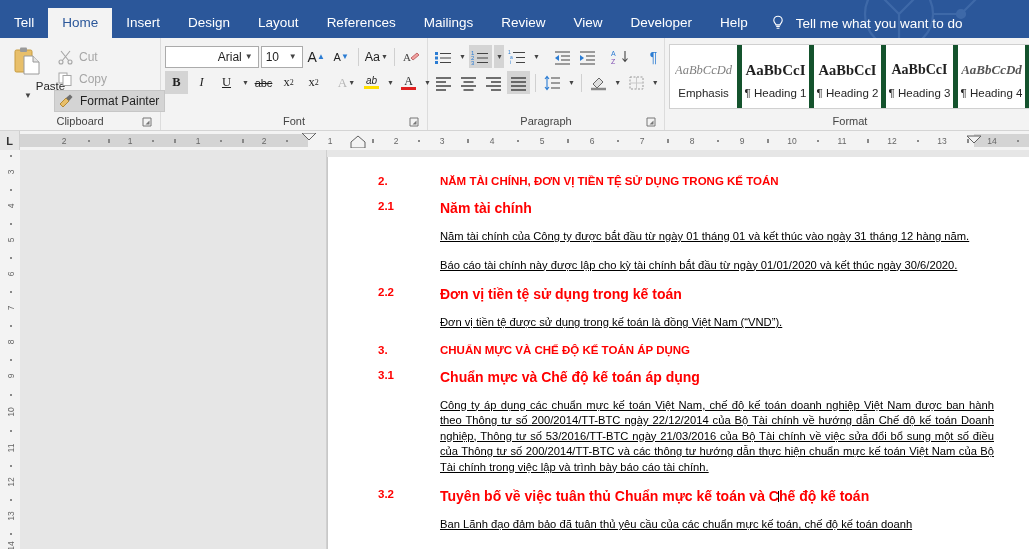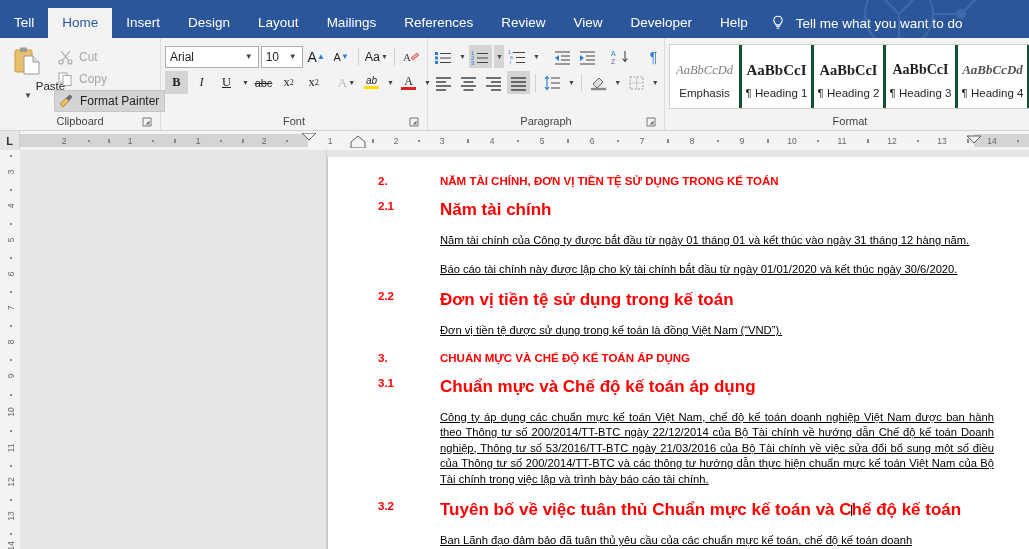--- a/index.html
+++ b/index.html
@@ -114,21 +114,21 @@
   .combo {
     height: 22px;
     border: 1px solid #ababab;
     background: #fff;
     display: flex; align-items: center;
     font-size: 12px; color: #1f1f1f;
     padding: 0 2px 0 4px;
   }
   .combo .val { flex: 1; overflow: hidden; white-space: nowrap; }
   .combo .cv { font-size: 8px; color: #444; padding: 0 3px;}
-  .c-fontname { width: 101px; }
+  .c-fontname { width: 101px; text-align: right; }
   .c-fontsize { width: 45px; }
   .rbtn {
     height: 23px; min-width: 23px;
     display: flex; align-items: center; justify-content: center;
     font-size: 12.5px; color: #1f1f1f;
     cursor: default; padding: 0 2px;
   }
   .rbtn.on { background: #d4d4d4; }
   .rbtn.dis { color: #b5b5b5; }
   .sep { width: 1px; height: 18px; background: #d0d0d0; margin: 0 3px; }
@@ -146,21 +146,21 @@
     background: #fff;
     height: 65px;
     margin-top: 1px;
     overflow: hidden;
   }
   .style-item {
     width: 72px;
     display: flex; flex-direction: column;
     align-items: center; justify-content: center;
     cursor: default;
-    border-right: 3px solid #14532d;
+    border-right: 5px solid #14532d;
   }
   .style-prev {
     font-family: "Liberation Serif", serif;
     font-size: 14px;
     color: #1f1f1f;
     height: 30px; line-height: 30px;
     white-space: nowrap; overflow: hidden;
   }
   .style-name {
     font-size: 11.5px; color: #262626;
@@ -211,21 +211,21 @@
 
   .p-head {
     display: flex;
     color: #ff0000;
     font-family: "Liberation Sans", sans-serif;
     font-weight: bold;
     margin-bottom: 13px;
   }
   .p-num { width: 62px; flex: none; font-size: 11.5px; }
   .p-h1 .p-txt { font-size: 11.5px; text-transform: uppercase; }
-  .p-h2 .p-txt { font-size: 17px; }
+  .p-h2 .p-txt { font-size: 14px; }
   .p-body {
     margin-left: 62px;
     margin-bottom: 13px;
     font-size: 11.2px;
     line-height: 15.5px;
     color: #000;
     text-align: justify;
     text-decoration: underline;
   }
   .caret-bar {
@@ -250,22 +250,22 @@
       <circle cx="160" cy="76" r="4" fill="#5a82bd"></circle>
     </g>
   </svg>
 
   <div class="tabs">
     <div class="tab">Tell</div>
     <div class="tab active">Home</div>
     <div class="tab">Insert</div>
     <div class="tab">Design</div>
     <div class="tab">Layout</div>
+    <div class="tab">References</div>
     <div class="tab">Mailings</div>
-    <div class="tab">References</div>
     <div class="tab">Review</div>
     <div class="tab">View</div>
     <div class="tab">Developer</div>
     <div class="tab">Help</div>
   </div>
 
   <div class="tellme">
     <svg class="bulb" viewBox="0 0 20 20">
       <path d="M10 3.2c-2.5 0-4.2 1.9-4.2 4.1 0 1.7 1 2.6 1.6 3.4.3.4.5.8.5 1.2h4.2c0-.4.2-.8.5-1.2.6-.8 1.6-1.7 1.6-3.4 0-2.2-1.7-4.1-4.2-4.1z" fill="none" stroke="#ffffff" stroke-width="1.1"></path>
       <path d="M8.2 13.4h3.6M8.6 15.2h2.8" stroke="#ffffff" stroke-width="1.1" fill="none"></path>

